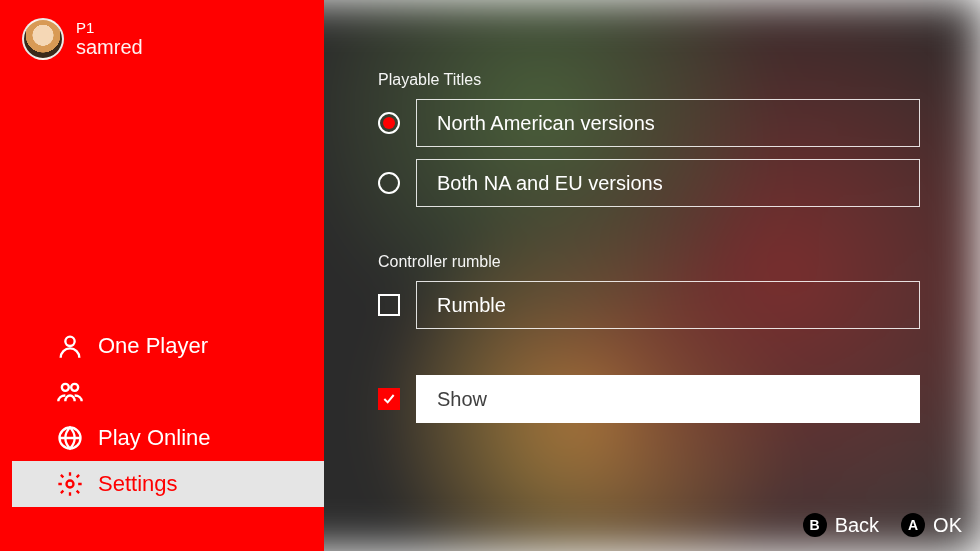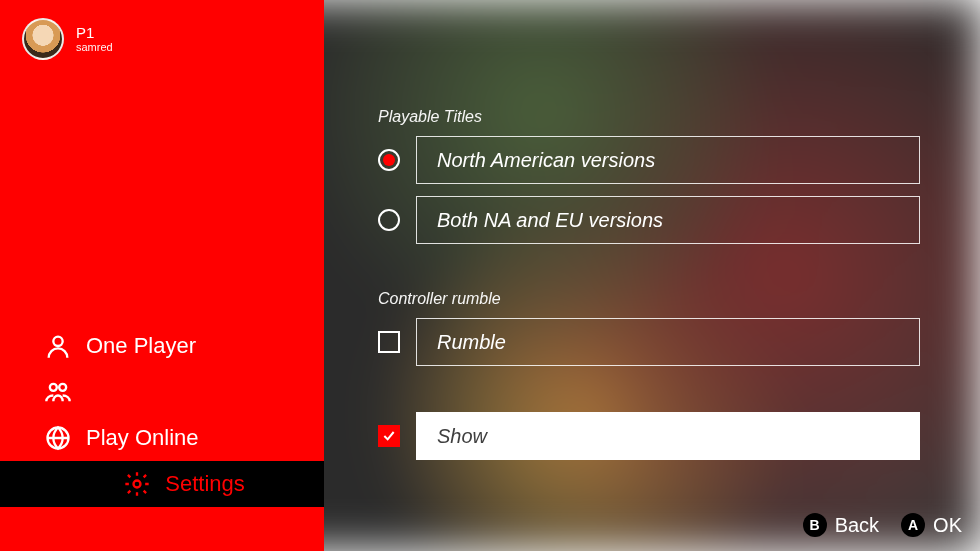--- a/index.html
+++ b/index.html
@@ -38,51 +38,50 @@
     padding: 18px 20px 0 22px;
   }
   .avatar {
     width: 42px; height: 42px; border-radius: 50%;
     background: radial-gradient(circle at 50% 40%, #f5d7b5 35%, #d89a55 36% 58%, #3a2a1a 59%);
     border: 2px solid rgba(255,255,255,0.9);
     flex-shrink: 0;
   }
   .user-text { display: flex; flex-direction: column; line-height: 1.15; }
   .user-p1 { font-size: 15px; font-weight: 400; }
-  .user-name { font-size: 11px; font-weight: 300; opacity: 0.95; }
+  .user-name { font-size: 20px; font-weight: 300; opacity: 0.95; }
 
   .nav {
     margin-top: auto;
     margin-bottom: 44px;
+    margin-left: 12px;
   }
   .nav-item {
     display: flex;
     align-items: center;
     gap: 14px;
     padding: 10px 0 10px 44px;
     font-size: 22px;
     font-weight: 300;
     cursor: pointer;
     height: 46px;
   }
   .nav-item.selected {
-    background: #000000;
+    background: #e5e5e5;
     color: #ff0000;
-    justify-content: center;
   }
   .nav-icon { width: 28px; height: 28px; display: flex; align-items: center; justify-content: center; flex-shrink: 0; }
   .nav-icon svg { width: 100%; height: 100%; }
 
   .main {
     position: relative;
     flex: 1;
     z-index: 1;
-    padding: 108px 60px 0 54px;
+    padding: 71px 60px 0 54px;
     color: #fff;
-    font-style: italic;
   }
 
   .section-label {
     font-size: 16px;
     font-weight: 300;
     margin-bottom: 10px;
     opacity: 0.95;
   }
 
   .option-row {

